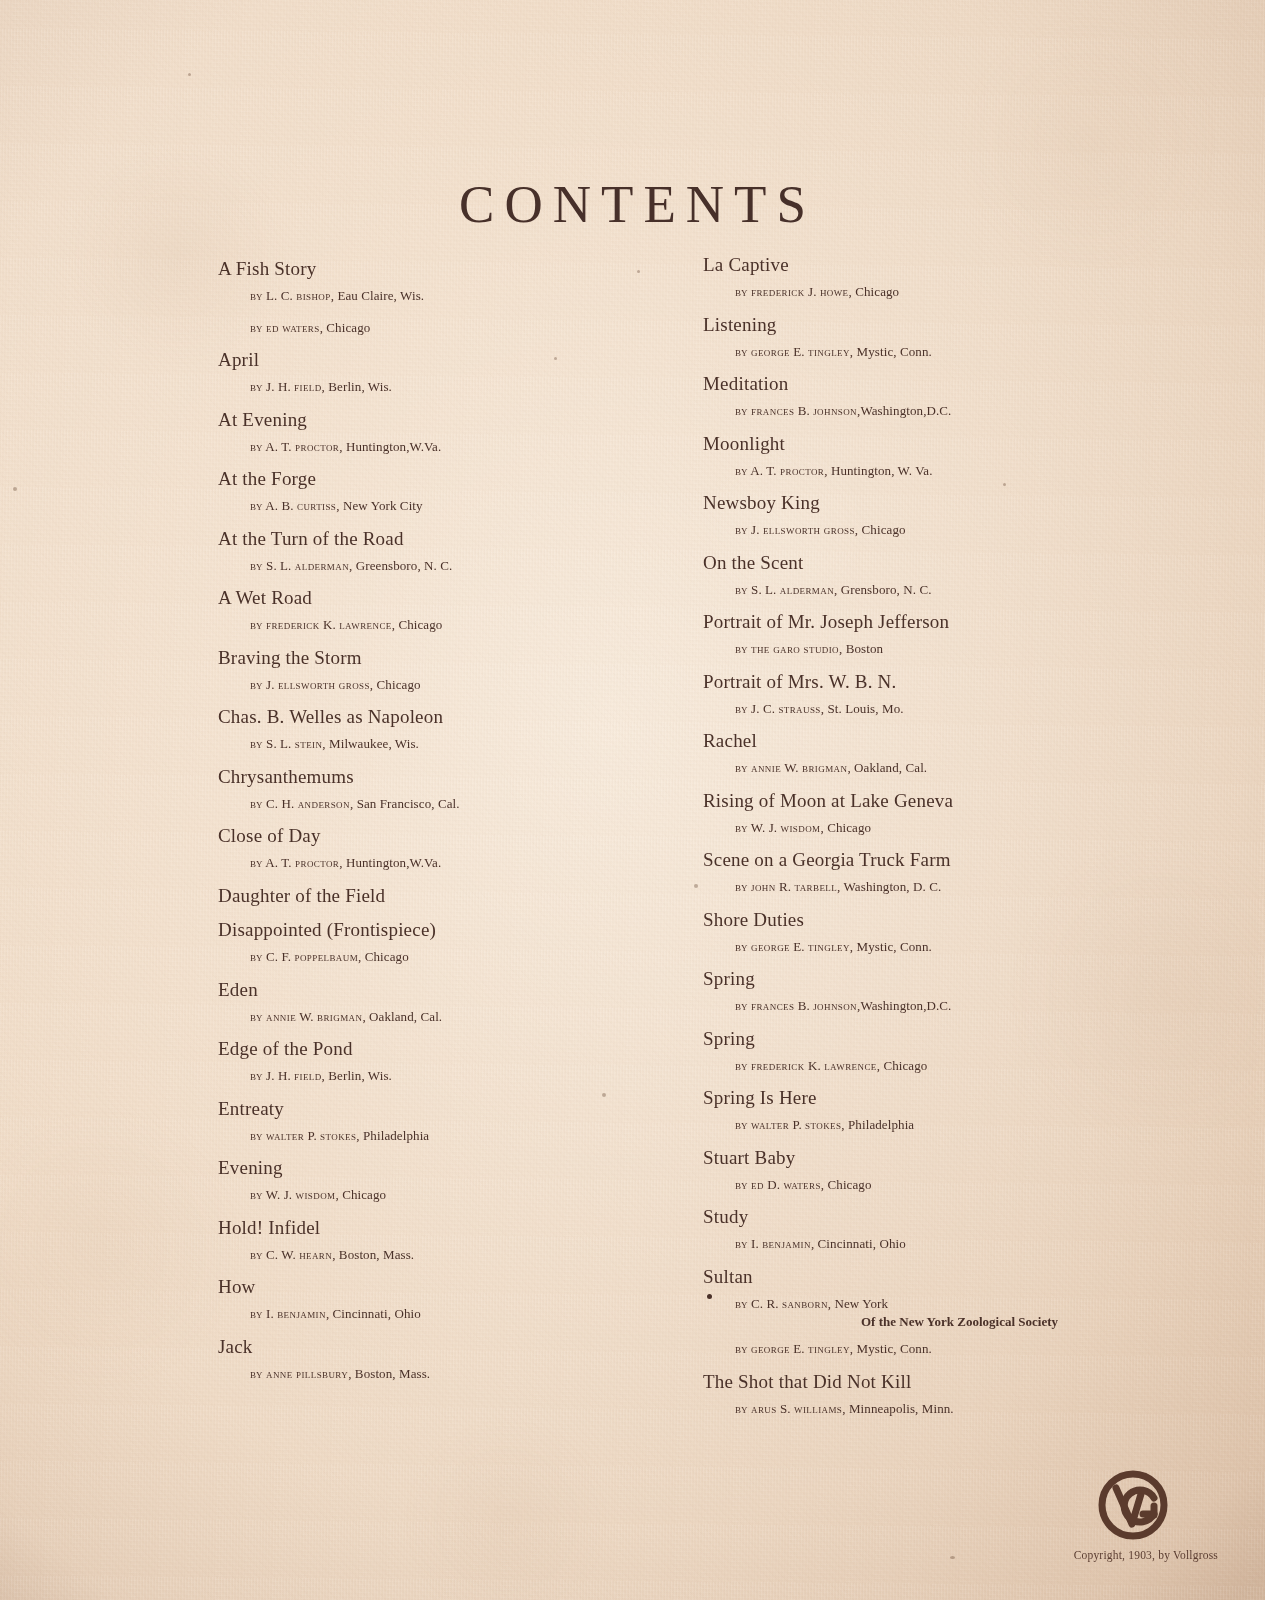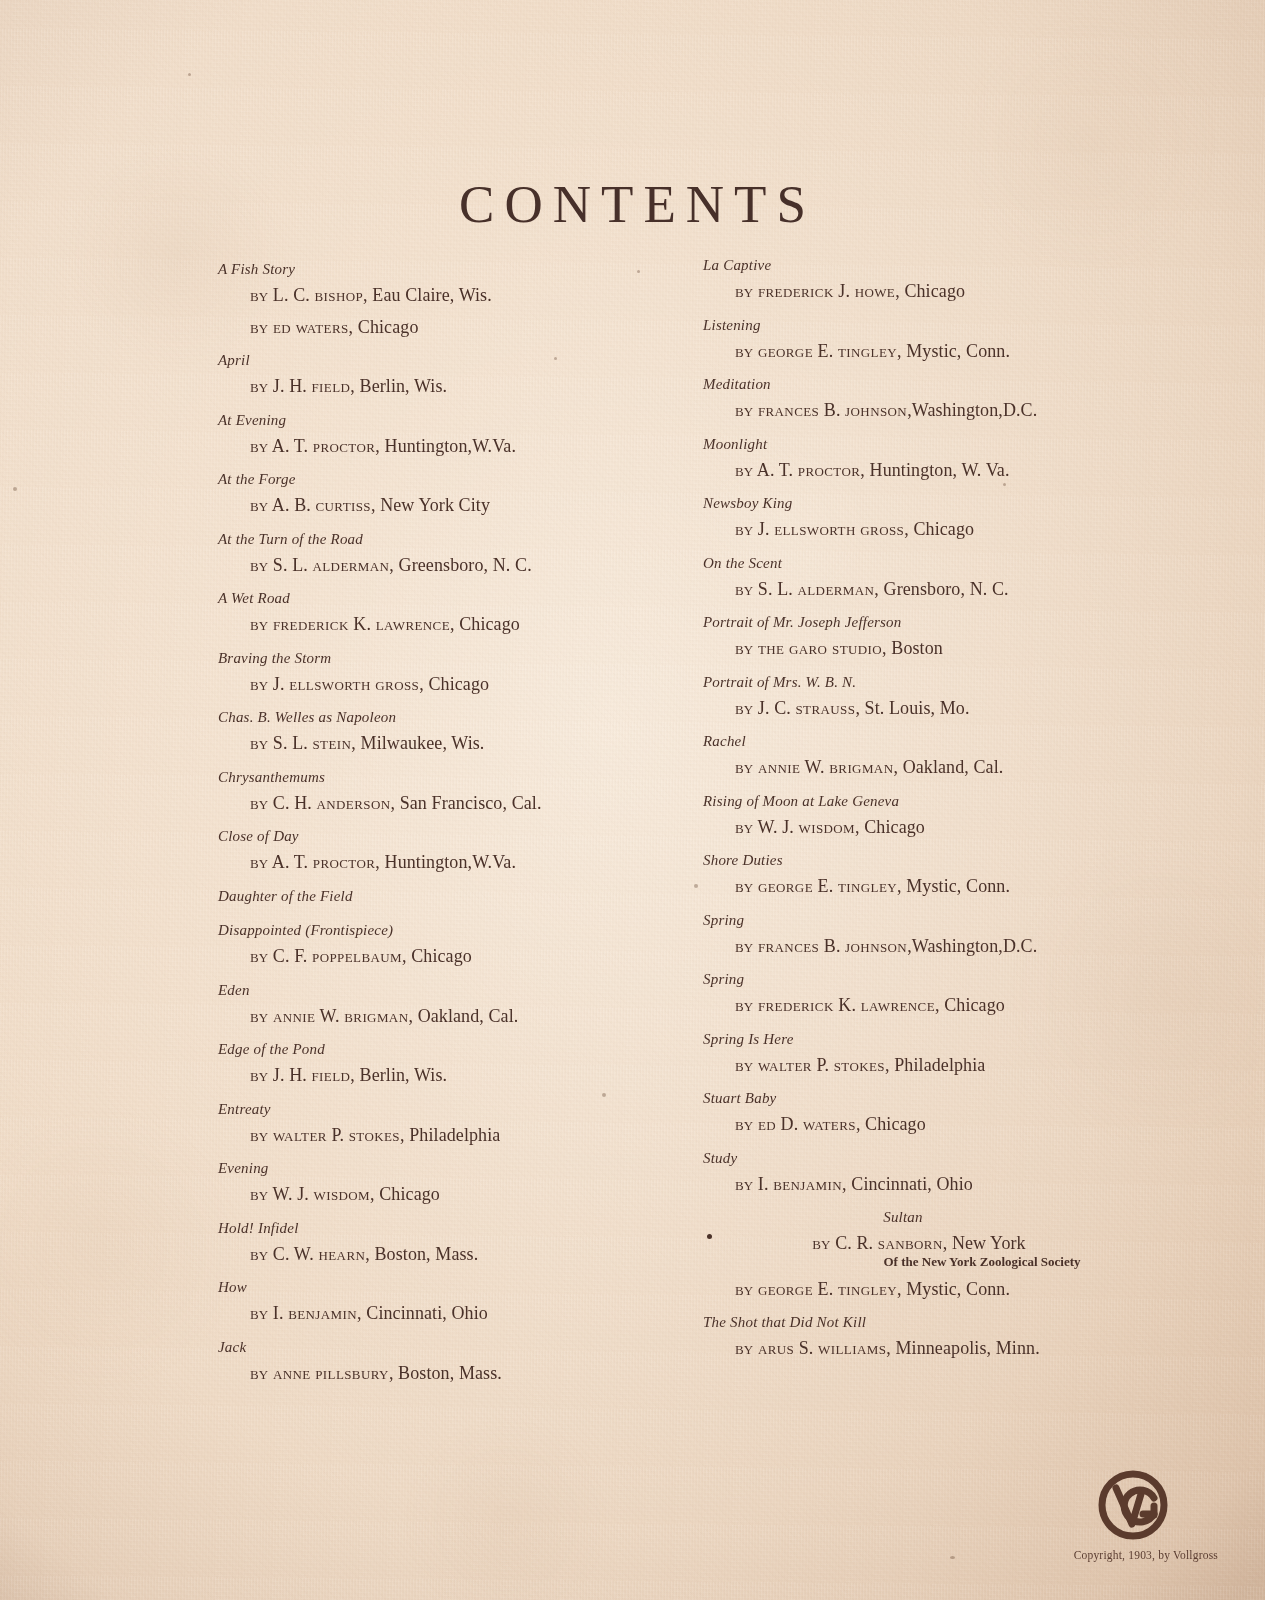--- a/index.html
+++ b/index.html
@@ -99,29 +99,28 @@
     position: absolute;
     top: 0;
   }
   #col-left  { left: 218px; width: 430px; }
   #col-right { left: 703px; width: 400px; top: -4px; }
 
   .entry {
     margin-bottom: 6.5px;
   }
   .entry-title {
-    font-size: 15px;
+    font-size: 19px;
     line-height: 28px;
     color: #4a3129;
     white-space: nowrap;
     letter-spacing: 0.2px;
-    font-style: italic;
   }
   .entry-credit {
-    font-size: 18px;
+    font-size: 13px;
     line-height: 25px;
     padding-left: 32px;
     color: #4a3129;
     white-space: nowrap;
     letter-spacing: 0.1px;
   }
   .entry-credit .by {
     font-variant: small-caps;
     text-transform: lowercase;
   }
@@ -136,21 +135,20 @@
     font-size: 13px;
     line-height: 16px;
     padding-left: 158px;
     color: #4a3129;
     white-space: nowrap;
     margin-top: -2px;
     font-weight: bold;
   }
   .entry.has-mark {
     position: relative;
-    text-align: center;
   }
   .credit-mark {
     position: absolute;
     left: 4px;
     top: 31px;
     width: 5px;
     height: 5px;
     border-radius: 50%;
     background: #4a3129;
   }
@@ -316,20 +314,24 @@
           <div class="entry-title">Portrait of Mrs. W. B. N.</div>
           <div class="entry-credit"><span class="by">By</span> J. C. <span class="sc">strauss</span>, St. Louis, Mo.</div>
         </div>
         <div class="entry">
           <div class="entry-title">Rachel</div>
           <div class="entry-credit"><span class="by">By</span> <span class="sc">annie</span> W. <span class="sc">brigman</span>, Oakland, Cal.</div>
         </div>
         <div class="entry">
           <div class="entry-title">Rising of Moon at Lake Geneva</div>
           <div class="entry-credit"><span class="by">By</span> W. J. <span class="sc">wisdom</span>, Chicago</div>
+        </div>
+        <div class="entry">
+          <div class="entry-title">Scene on a Georgia Truck Farm</div>
+          <div class="entry-credit"><span class="by">By</span> <span class="sc">john</span> R. <span class="sc">tarbell</span>, Washington, D. C.</div>
         </div>
         <div class="entry">
           <div class="entry-title">Shore Duties</div>
           <div class="entry-credit"><span class="by">By</span> <span class="sc">george</span> E. <span class="sc">tingley</span>, Mystic, Conn.</div>
         </div>
         <div class="entry">
           <div class="entry-title">Spring</div>
           <div class="entry-credit"><span class="by">By</span> <span class="sc">frances</span> B. <span class="sc">johnson</span>,Washington,D.C.</div>
         </div>
         <div class="entry">

